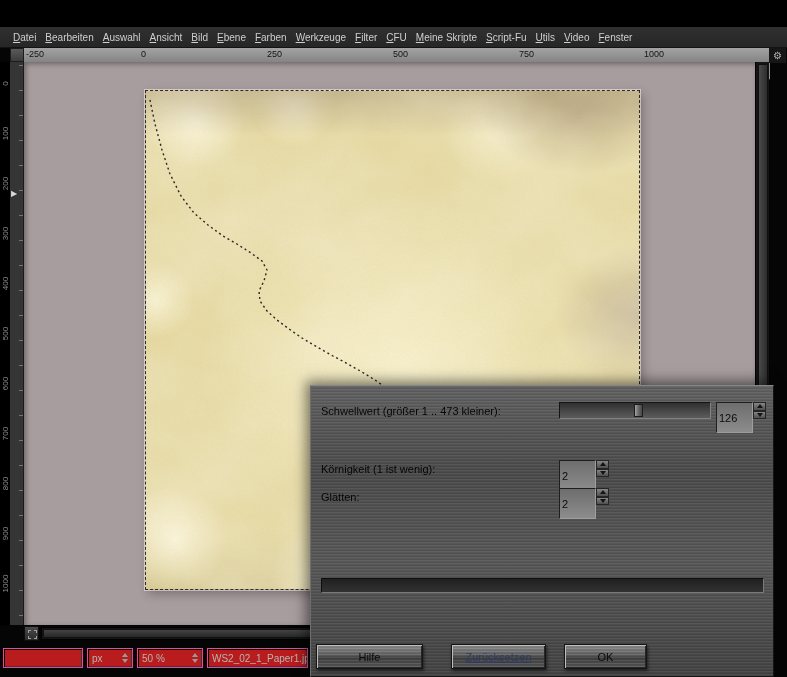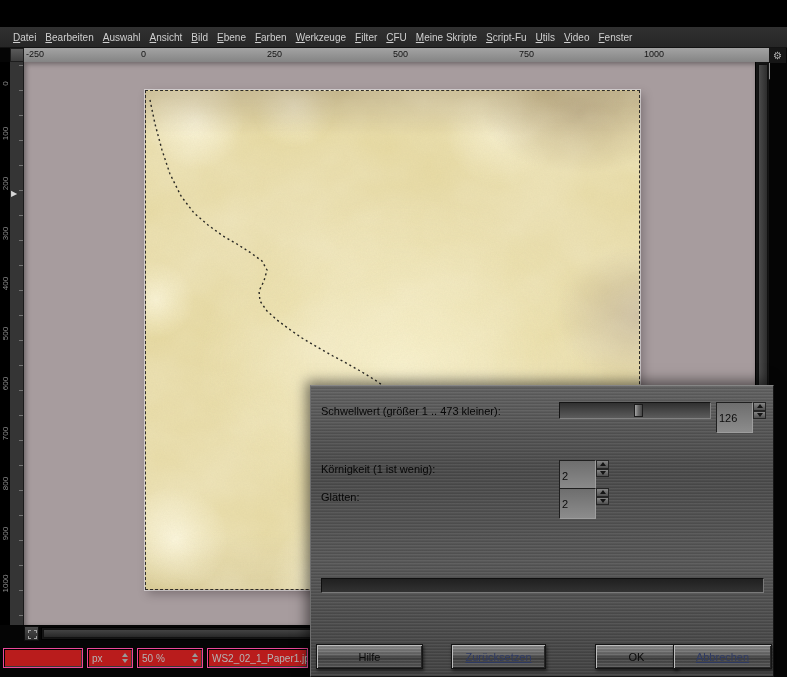--- a/index.html
+++ b/index.html
@@ -324,21 +324,18 @@
 
 
     <div class="progress"></div>
 
     <div class="btn" style="left:5px; width:107px;">
       <span>Hilfe</span>
     </div>
     <div class="btn alt" style="left:140px; width:95px;">
       <span>Zurücksetzen</span>
     </div>
-    <div class="btn" style="left:253px; width:83px;margin-left:31px;">
+    <div class="btn" style="left:253px; width:83px;">
       <span>OK</span>
     </div>
-    <div class="btn alt" style="left:362px; width:99px;">
-      <span>Abbrechen</span>
-    </div>
   </div>
 
 </div>
 
 </body></html>

